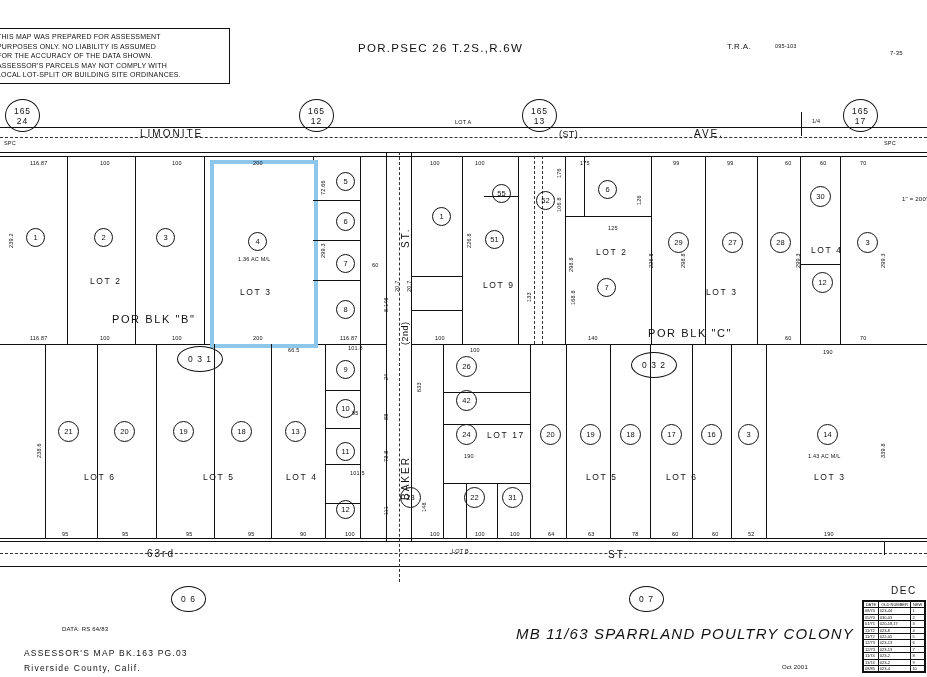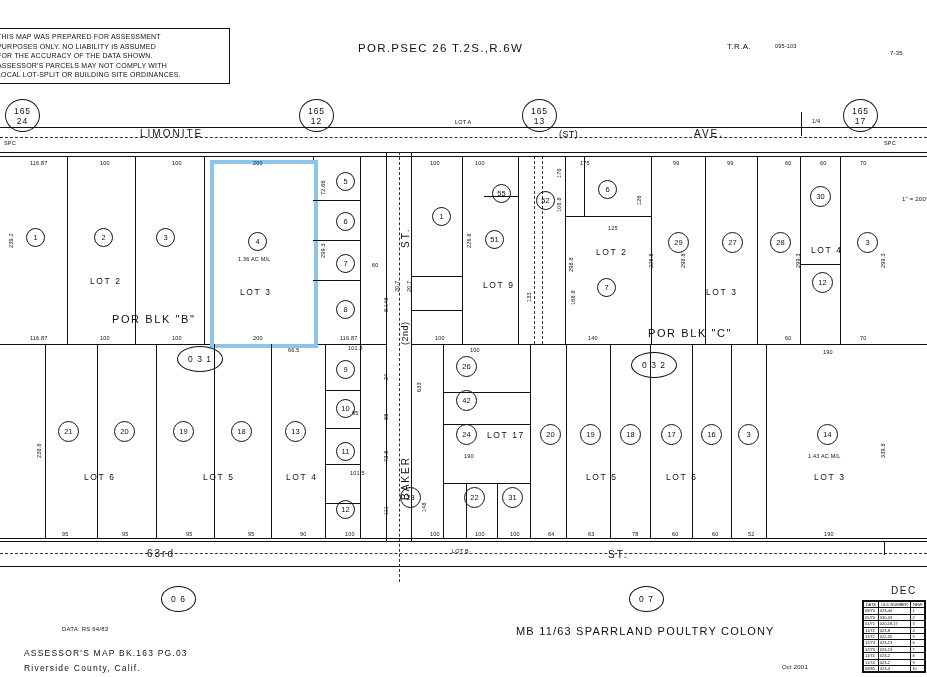--- a/index.html
+++ b/index.html
@@ -157,21 +157,21 @@
   <div class="ln h" style="left:443px;top:424px;width:87px;"></div>
   <div class="ln h" style="left:443px;top:483px;width:87px;"></div>
   <div class="ln v" style="left:466px;top:483px;height:55px;"></div>
   <div class="ln v" style="left:497px;top:483px;height:55px;"></div>
 
   <div class="big" style="left:112px;top:313px;">POR BLK  "B"</div>
   <div class="big" style="left:648px;top:327px;">POR BLK  "C"</div>
 
   <div class="ell" style="left:177px;top:346px;width:44px;height:24px;">0 3 1</div>
   <div class="ell" style="left:631px;top:352px;width:44px;height:24px;">0 3 2</div>
-  <div class="ell" style="left:161px;top:586px;width:33px;height:24px;">0 6</div>
+  <div class="ell" style="left:171px;top:586px;width:33px;height:24px;">0 6</div>
   <div class="ell" style="left:629px;top:586px;width:33px;height:24px;">0 7</div>
 
   <div class="lot" style="left:90px;top:276px;">LOT 2</div>
   <div class="lot" style="left:240px;top:287px;">LOT 3</div>
   <div class="lot" style="left:84px;top:472px;">LOT 6</div>
   <div class="lot" style="left:203px;top:472px;">LOT 5</div>
   <div class="lot" style="left:286px;top:472px;">LOT 4</div>
   <div class="lot" style="left:483px;top:280px;">LOT 9</div>
   <div class="lot" style="left:596px;top:247px;">LOT 2</div>
   <div class="lot" style="left:706px;top:287px;">LOT 3</div>
@@ -303,21 +303,21 @@
   <div class="vert6" style="left:880px;top:458px;">339.8</div>
   <div class="vert6" style="left:36px;top:458px;">238.6</div>
   <div class="vert6" style="left:8px;top:248px;">239.2</div>
   <div class="tiny" style="left:464px;top:453px;">190</div>
   <div class="vert6" style="left:636px;top:205px;">126</div>
   <div class="vert6" style="left:556px;top:178px;">176</div>
 
   <div class="tiny" style="left:62px;top:626px;font-size:6px;">DATA: RS 64/83</div>
   <div class="txt" style="left:24px;top:648px;font-size:8.5px;letter-spacing:1.2px;">ASSESSOR'S MAP BK.163 PG.03</div>
   <div class="txt" style="left:24px;top:663px;font-size:8.5px;letter-spacing:1.2px;">Riverside County, Calif.</div>
-  <div class="txt" style="left:516px;top:625px;font-size:11px;letter-spacing:1.2px;">MB 11/63 SPARRLAND POULTRY COLONY</div>
+  <div class="txt" style="left:516px;top:625px;font-size:15px;letter-spacing:1.2px;font-style:italic;">MB 11/63 SPARRLAND POULTRY COLONY</div>
   <div class="tiny6" style="left:782px;top:664px;">Oct 2001</div>
   <div class="txt" style="left:891px;top:585px;font-size:10px;letter-spacing:1.5px;">DEC</div>
 
   <div class="tblBox" style="left:862px;top:600px;width:62px;">
     <table>
       <tbody>
           <tr>
         <th>DATE</th>
         <th>OLD NUMBER</th>
         <th>NEW</th>

